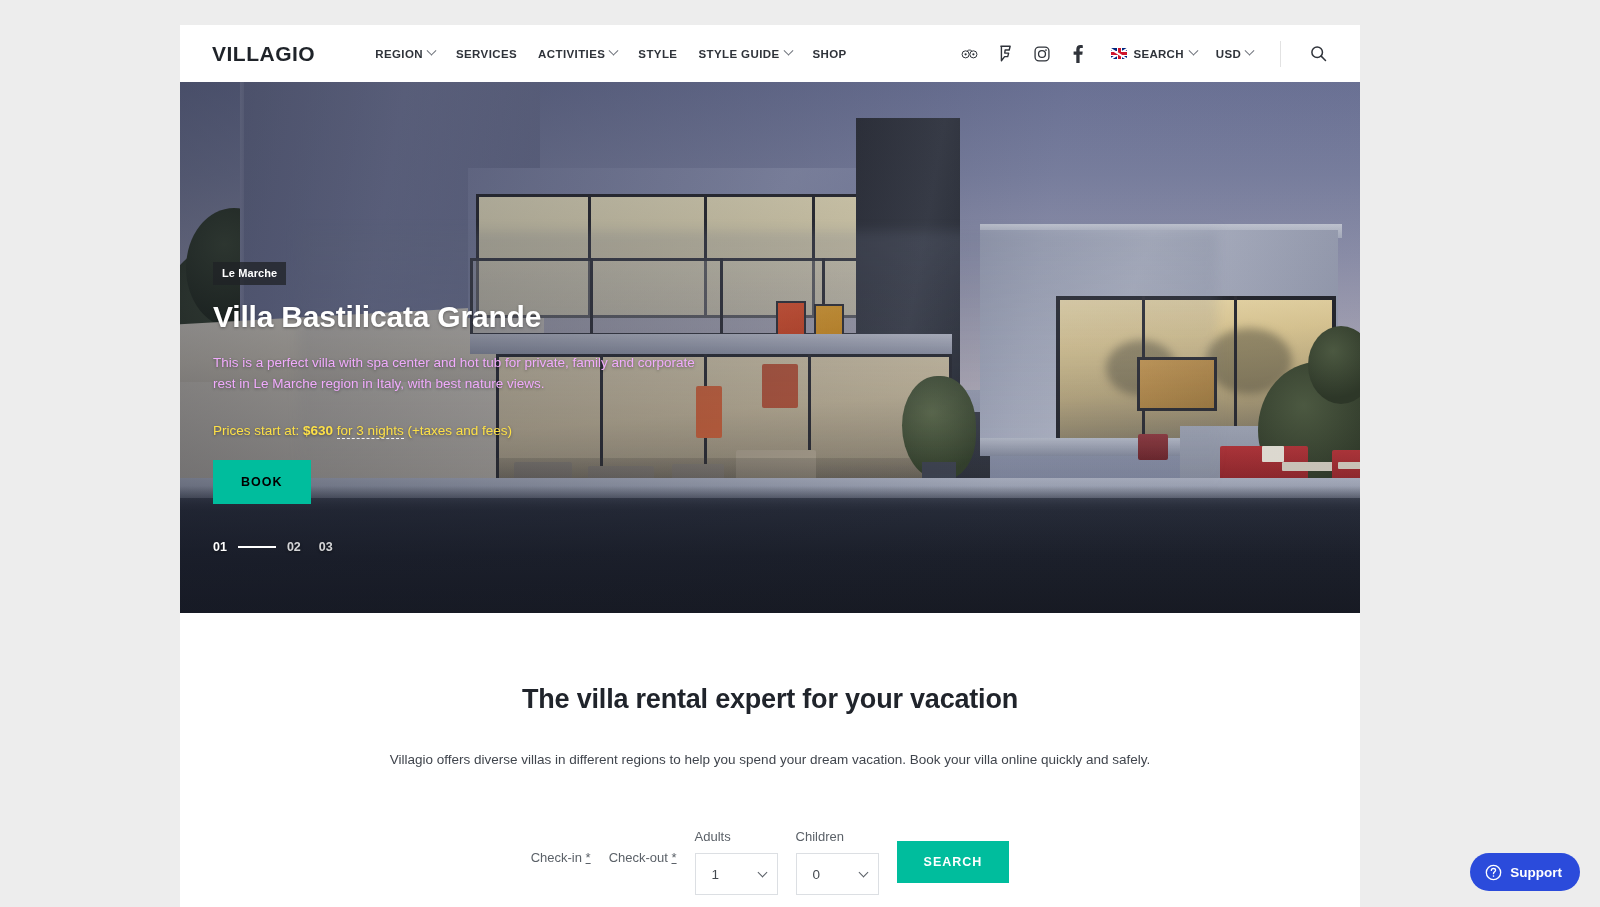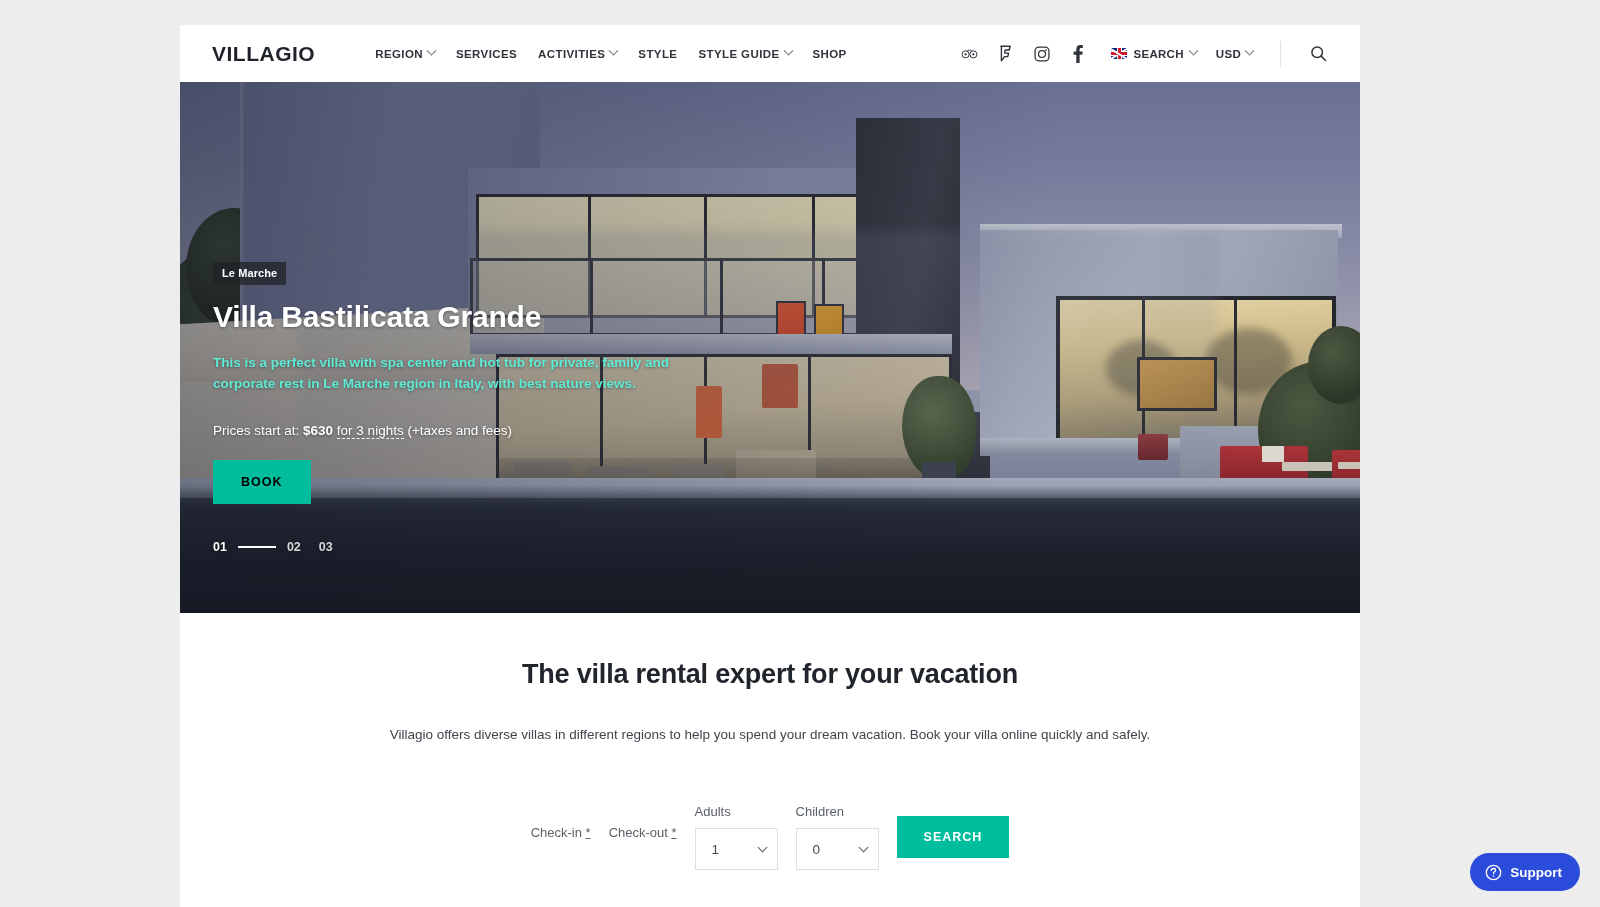--- a/index.html
+++ b/index.html
@@ -371,31 +371,31 @@
   .hero-title {
     color: #ffffff;
     font-size: 30px;
     font-weight: bold;
     margin-top: 15px;
     letter-spacing: -0.2px;
     text-shadow: 0 1px 3px rgba(0,0,0,.35);
   }
 
   .hero-desc {
-    color: #5eead4;
+    color: #f0abfc;
     font-size: 13.5px;
-    font-weight: bold;
+    font-weight: normal;
     line-height: 21px;
     margin-top: 18px;
     max-width: 492px;
     text-shadow: 0 1px 3px rgba(0,0,0,.4);
   }
 
   .hero-price {
-    color: #ffffff;
+    color: #fde047;
     font-size: 13.5px;
     margin-top: 29px;
     text-shadow: 0 1px 3px rgba(0,0,0,.4);
   }
   .hero-price b { font-weight: bold; }
   .dashed { border-bottom: 1px dashed rgba(255,255,255,.9); cursor: pointer; }
 
   .book-btn {
     display: inline-block;
     margin-top: 22px;
@@ -428,21 +428,21 @@
   }
   .sl-num.dim { color: rgba(255,255,255,.82); }
   .sl-line {
     width: 38px; height: 2px; background: #ffffff; margin: 0 11px;
   }
   .sl-gap { width: 18px; }
 
   
   .main {
     background: #ffffff;
-    padding-top: 46px;
+    padding-top: 71px;
     text-align: center;
   }
 
   .section-title {
     font-size: 27px;
     font-weight: bold;
     color: #20242b;
     letter-spacing: -0.2px;
   }
 

